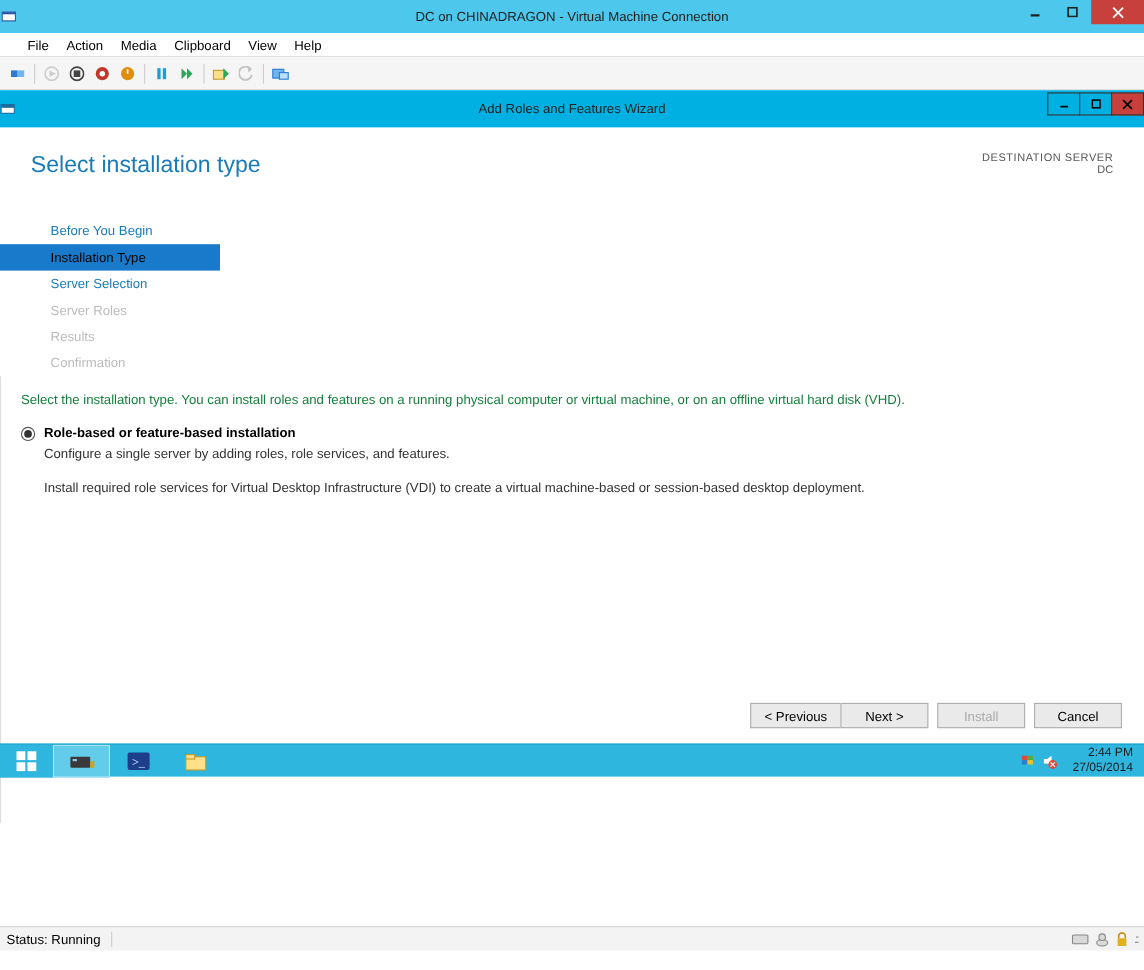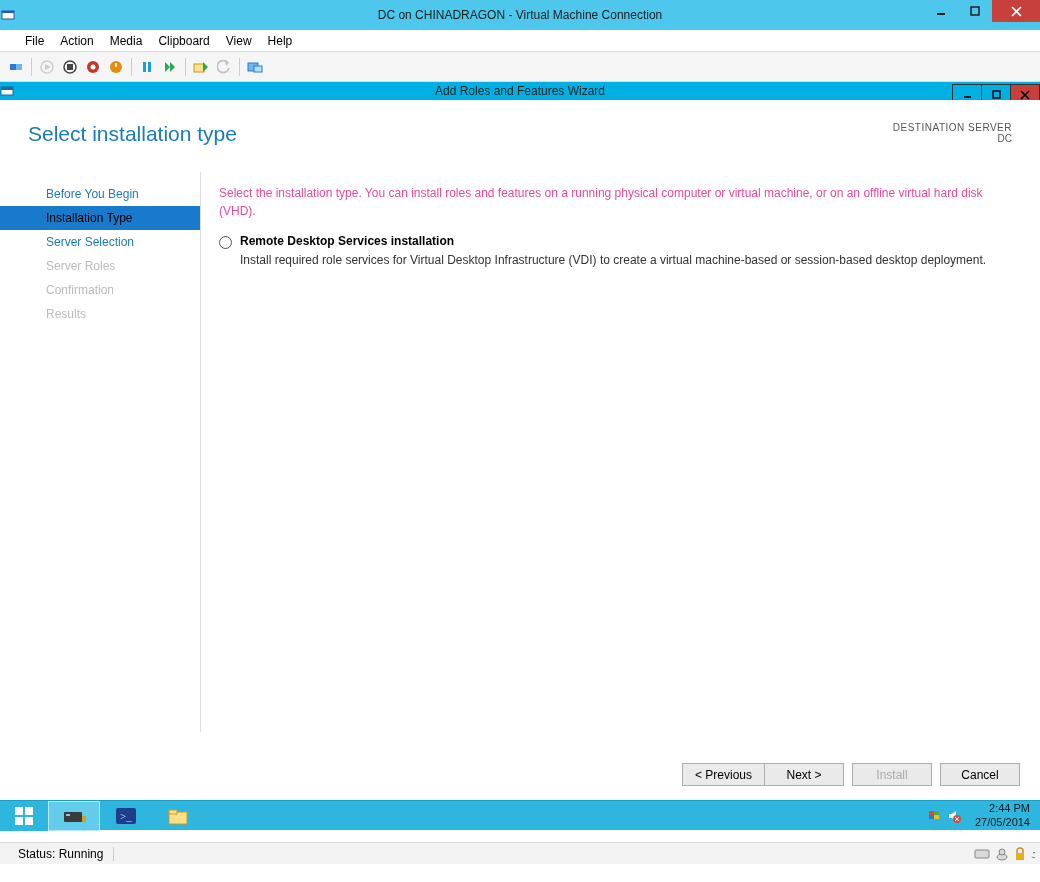--- a/index.html
+++ b/index.html
@@ -19,42 +19,42 @@
 
 
 .vm-toolbar { height: 30px; background: #f5f5f5; border-bottom: 1px solid #dcdcdc; display: flex; align-items: center; padding: 0 5px; gap: 1px; }
 .vm-toolbar .tbtn { width: 22px; height: 22px; display: flex; align-items: center; justify-content: center; border-radius: 2px; font-size: 13px; }
 .vm-toolbar .sep { width: 1px; height: 18px; background: #ccc; margin: 0 3px; }
 
 
 .inner-area { position: relative; background: #fff; height: 760px; }
 
 
-.wiz-titlebar { height: 18px; background: #00b0e3; position: relative; display: flex; align-items: center; }
+.wiz-titlebar { height: 34px; background: #00b0e3; position: relative; display: flex; align-items: center; }
 .wiz-titlebar .sm-icon { width: 24px; text-align: center; font-size: 12px; }
 .wiz-title-text { position: absolute; left: 0; right: 0; text-align: center; font-size: 12px; color: #222; pointer-events: none; }
 .wiz-winbtns { position: absolute; right: 0; top: 2px; display: flex; }
 .wiz-winbtns div { width: 30px; height: 21px; display: flex; align-items: center; justify-content: center; border: 1px solid #333; margin-left: -1px; background: #00b0e3; font-size: 11px; font-family: Arial; }
 .wiz-winbtns .close { background: #c8403b; color: #000; }
 
 
-.wiz-body { height: 700px; background: #fff; position: relative; }
+.wiz-body { height: 560px; background: #fff; position: relative; }
 .wiz-header-area { padding: 22px 28px 0 28px; display: flex; justify-content: space-between; align-items: flex-start; height: 72px; }
 .wiz-page-title { color: #1a7cb7; font-size: 21px; font-weight: 400; }
 .dest-box { text-align: right; font-size: 10px; color: #555; }
 .dest-box .dest-label { letter-spacing: 0.5px; }
 
-.wiz-content-row { display: flex; height: 560px; }
+.wiz-content-row { display: flex; height: 560px; flex-direction: column; }
 .wiz-nav { width: 200px; padding: 10px 0 0 0; }
 .wiz-nav-item { padding: 5px 0 5px 46px; font-size: 12px; color: #1a7cb7; cursor: default; }
 .wiz-nav-item.active { background: #1979ca; color: #000000; }
 .wiz-nav-item.disabled { color: #bbb; }
 
 .wiz-main { flex: 1; border-left: 1px solid #ddd; padding: 12px 26px 0 18px; }
-.wiz-intro { font-size: 12px; color: #ec4899; line-height: 1.5; margin-bottom: 14px; }
+.wiz-intro { font-size: 12px; color: #15803d; line-height: 1.5; margin-bottom: 14px; }
 .radio-block { margin: 14px 0 0 0; }
 .radio-row { display: flex; align-items: flex-start; gap: 8px; }
 .radio-circle { width: 13px; height: 13px; border: 1px solid #555; border-radius: 50%; display: flex; align-items: center; justify-content: center; margin-top: 2px; flex-shrink: 0; }
 .radio-circle.checked::after { content: ""; width: 7px; height: 7px; background: #333; border-radius: 50%; display: block; }
 .radio-label { font-weight: bold; font-size: 12px; }
 .radio-desc { font-size: 12px; color: #333; margin: 3px 0 0 21px; line-height: 1.4; }
 
 
 .wiz-footer { position: absolute; bottom: 14px; right: 20px; display: flex; gap: 8px; }
 .wiz-btn { min-width: 80px; height: 23px; border: 1px solid #aeaeae; background: #eaeaea; font-size: 12px; display: flex; align-items: center; justify-content: center; padding: 1px 12px; }
@@ -65,21 +65,21 @@
 
 .taskbar { height: 30px; background: #2fb6df; display: flex; align-items: center; position: relative; border-top: 1px solid #1a9ec6; }
 .taskbar .start { width: 48px; height: 30px; display: flex; align-items: center; justify-content: center; background: #2fb6df; }
 .taskbar .tb-btn { width: 52px; height: 30px; display: flex; align-items: center; justify-content: center; }
 .taskbar .tb-btn.active { background: #64cceb; box-shadow: inset 0 0 0 1px #b5e8f8; }
 .tray { position: absolute; right: 0; display: flex; align-items: center; height: 30px; }
 .tray-icons { display: flex; gap: 6px; padding: 0 8px; font-size: 13px; }
 .tray-clock { padding: 0 10px 0 6px; text-align: right; font-size: 11px; line-height: 1.2; color: #1a1a1a; }
 
 
-.outer-status { height: 22px; background: #f3f3f3; border-top: 1px solid #d8d8d8; display: flex; align-items: center; font-size: 12px; padding: 0 18px; position: relative; }
+.outer-status { height: 22px; background: #f3f3f3; border-top: 1px solid #d8d8d8; display: flex; align-items: center; font-size: 12px; padding: 0 6px; position: relative; }
 .outer-status .sep2 { width: 1px; height: 14px; background: #ccc; margin: 0 10px; }
 .outer-status-icons { position: absolute; right: 6px; display: flex; gap: 5px; font-size: 13px; align-items: center; }
 .grippy { font-size: 11px; color: #888; letter-spacing: -2px; }
 
 svg { display: block; }
 </style>
 </head>
 <body>
 
 <div class="vm-titlebar">
@@ -224,33 +224,36 @@
         <div>DC</div>
       </div>
     </div>
 
     <div class="wiz-content-row">
       <div class="wiz-nav">
         <div class="wiz-nav-item">Before You Begin</div>
         <div class="wiz-nav-item active">Installation Type</div>
         <div class="wiz-nav-item">Server Selection</div>
         <div class="wiz-nav-item disabled">Server Roles</div>
+        <div class="wiz-nav-item disabled">Results</div>
         <div class="wiz-nav-item disabled">Confirmation</div>
-        <div class="wiz-nav-item disabled">Results</div>
       </div>
 
       <div class="wiz-main">
         <div class="wiz-intro">Select the installation type. You can install roles and features on a running physical computer or virtual machine, or on an offline virtual hard disk (VHD).</div>
 
-
         <div class="radio-block">
           <div class="radio-row">
-            <div class="radio-circle"></div>
-            <div class="radio-label">Remote Desktop Services installation</div>
+            <div class="radio-circle checked"></div>
+            <div class="radio-label">Role-based or feature-based installation</div>
           </div>
+          <div class="radio-desc">Configure a single server by adding roles, role services, and features.</div>
+        </div>
+
+        <div class="radio-block">
           <div class="radio-desc">Install required role services for Virtual Desktop Infrastructure (VDI) to create a virtual machine-based or session-based desktop deployment.</div>
         </div>
       </div>
     </div>
 
     <div class="wiz-footer">
       <div class="pair">
         <div class="wiz-btn">&lt; Previous</div>
         <div class="wiz-btn">Next &gt;</div>
       </div>

